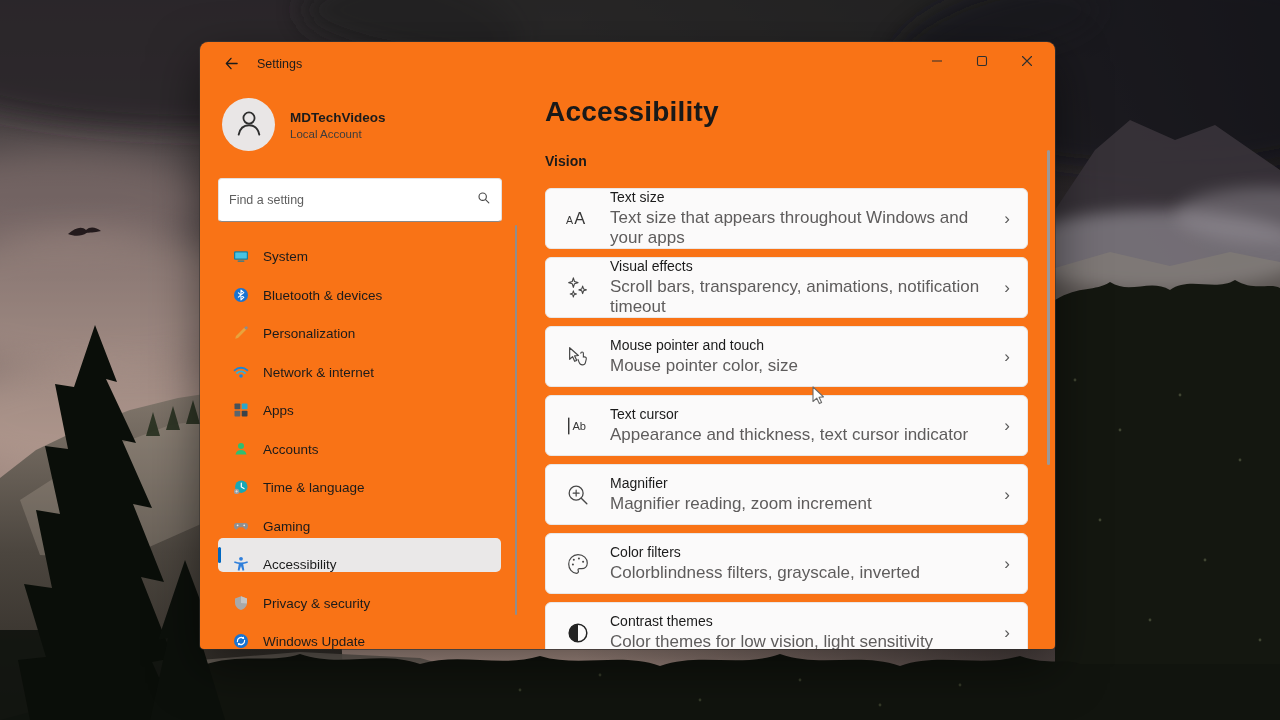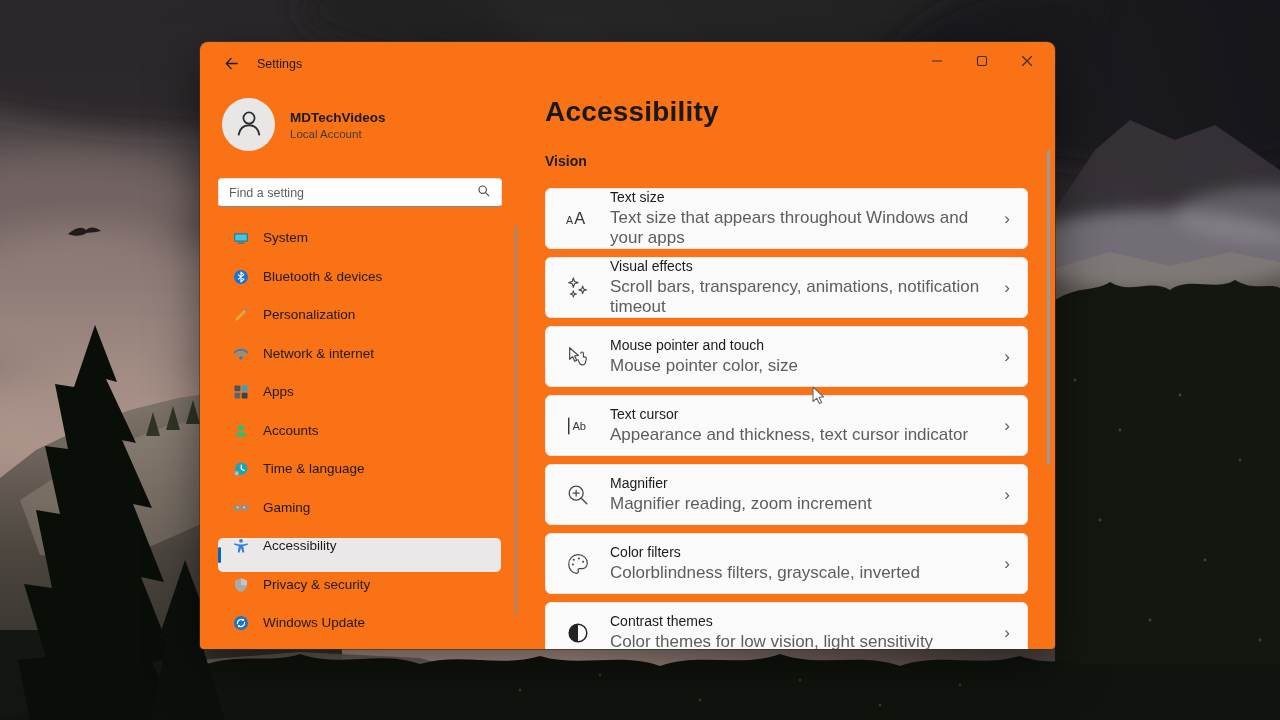--- a/index.html
+++ b/index.html
@@ -16,29 +16,29 @@
   .win-title { position:absolute; left:57px; top:15px; font-size:12.5px; color:#1c1c1c; }
   .controls { position:absolute; right:6px; top:4px; display:flex; }
   .ctrl { width:45px; height:32px; display:flex; align-items:center; justify-content:center; }
 
   .account { position:absolute; left:22px; top:56px; display:flex; align-items:center; gap:15px; }
   .avatar { width:53px; height:53px; border-radius:50%; background:#e9e6e6;
     display:flex; align-items:center; justify-content:center; }
   .acc-name { font-size:13.5px; font-weight:bold; color:#1b1b1b; }
   .acc-sub { font-size:11.5px; color:#3c3c3c; margin-top:3px; }
 
-  .search { position:absolute; left:18px; top:136px; width:284px; height:29px; background:#fff;
+  .search { position:absolute; left:18px; top:136px; width:284px; height:44px; background:#fff;
     border:1px solid #e3e1e1; border-bottom-color:#8a8888; border-radius:4px;
     display:flex; align-items:center; padding:0 10px; }
   .search input { flex:1; border:none; outline:none; font-size:12.5px; color:#333;
     background:transparent; font-family:inherit; }
   ::placeholder { color:#5e5e5e; opacity:1; }
 
   .nav { position:absolute; left:18px; top:188px; width:283px; display:flex; flex-direction:column; gap:4.5px; }
-  .nav-item { position:relative; height:34px; border-radius:5px; display:flex; align-items:flex-start;
+  .nav-item { position:relative; height:34px; border-radius:5px; display:flex; align-items:flex-end;
     padding-left:15px; gap:14px; font-size:13.5px; color:#1b1b1b; flex:0 0 auto; }
   .nav-item.selected { background:#eae8e8; }
   .nav-item.selected::before { content:""; position:absolute; left:0; top:9px; width:3px; height:16px;
     border-radius:2px; background:var(--accent,#0067c0); }
   .nav-ic { width:16px; height:16px; display:flex; }
 
   .sb-scroll { position:absolute; left:315px; top:183px; width:2px; height:390px; background:#8f8d8d; border-radius:2px; }
   .main-scroll { position:absolute; left:847px; top:108px; width:3px; height:315px; background:#9b9999; border-radius:2px; }
 
   .page-title { position:absolute; left:345px; top:54px; font-size:28px; font-weight:bold;

